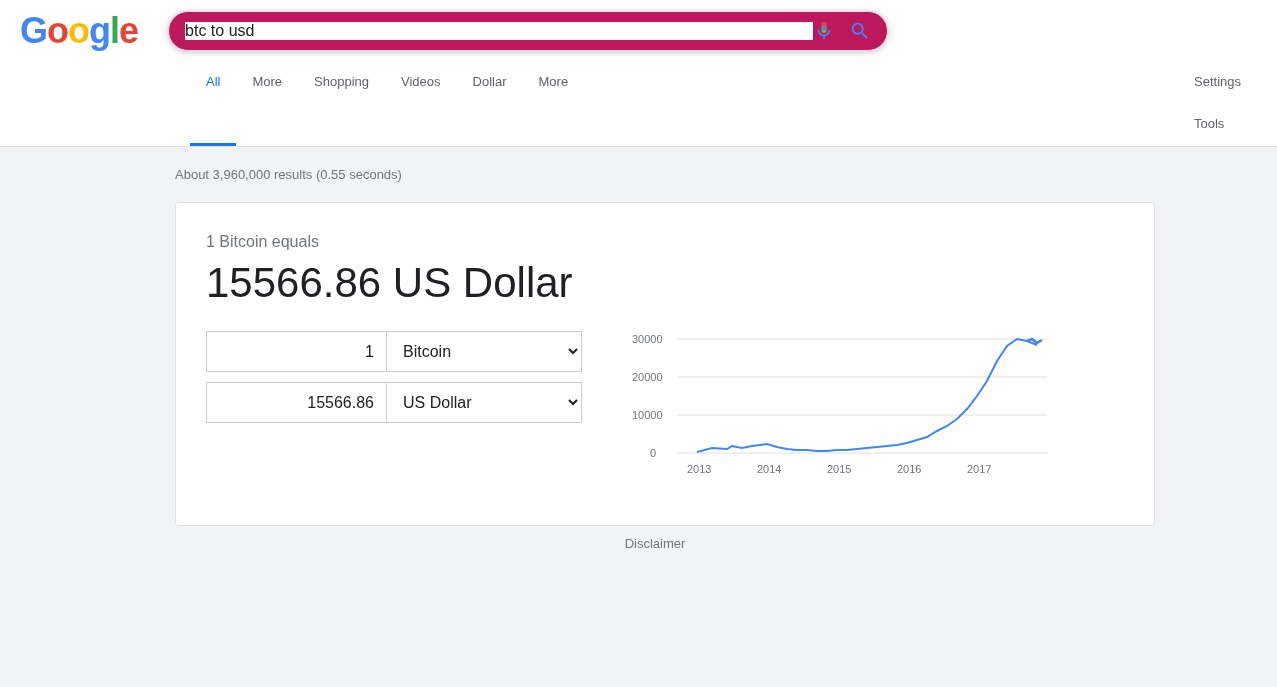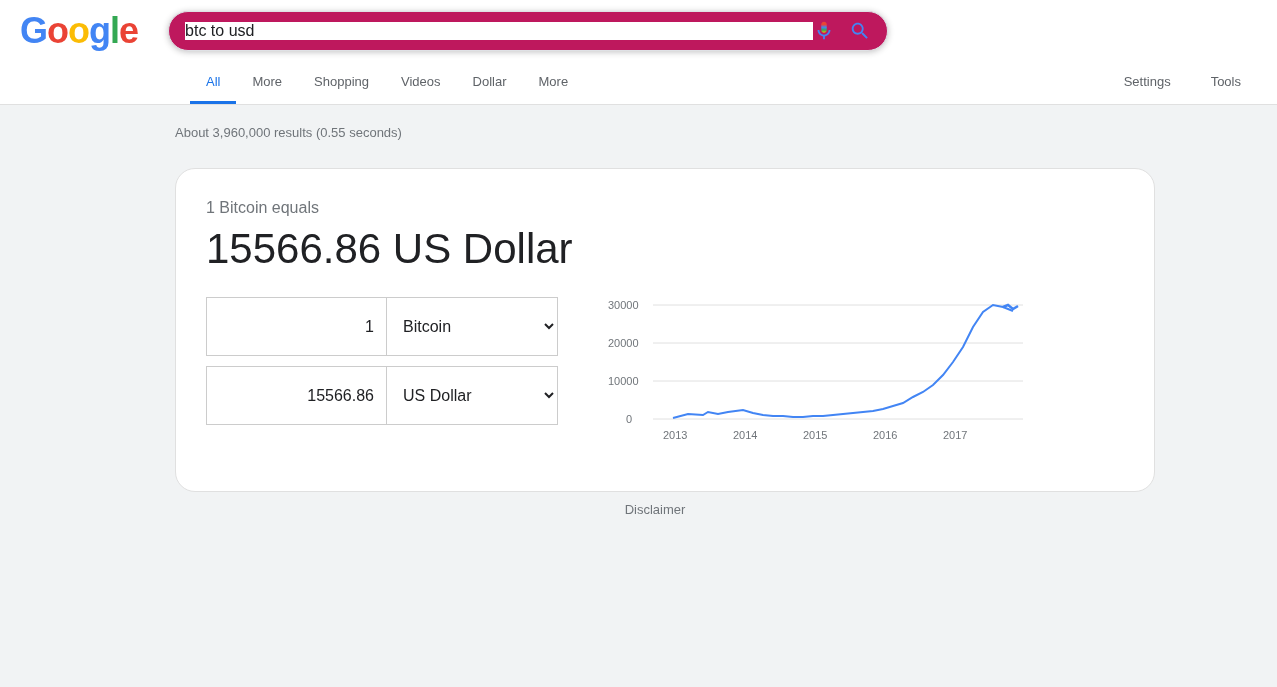--- a/index.html
+++ b/index.html
@@ -77,37 +77,38 @@
       white-space: nowrap;
     }
     .nav-tab.active {
       color: #1a73e8;
       border-bottom: 3px solid #1a73e8;
       font-weight: 500;
     }
     .nav-right {
       margin-left: auto;
       display: flex;
-      gap: 8px;
+      gap: 0;
+      flex-direction: column;
     }
     .nav-right .nav-tab {
       color: #5f6368;
     }
     .main-content {
       padding: 20px 20px 20px 175px;
     }
     .results-count {
       font-size: 13px;
       color: #70757a;
-      margin-bottom: 28px;
+      margin-bottom: 20px;
     }
     .converter-card {
       background: #fff;
       border: 1px solid #e0e0e0;
-      border-radius: 20px;
+      border-radius: 4px;
       padding: 30px 30px 30px 30px;
       max-width: 980px;
     }
     .equals-text {
       font-size: 16px;
       color: #70757a;
       margin-bottom: 8px;
     }
     .conversion-result {
       font-size: 42px;
@@ -134,22 +135,22 @@
       padding: 10px 12px;
       border: 1px solid #ccc;
       border-right: none;
       font-size: 16px;
       text-align: right;
       outline: none;
       color: #202124;
       background: #fff;
     }
     .currency-select {
-      width: 172px;
-      padding: 19px 12px;
+      width: 196px;
+      padding: 10px 12px;
       border: 1px solid #ccc;
       font-size: 16px;
       background: #fff;
       cursor: pointer;
       outline: none;
       color: #202124;
       appearance: auto;
     }
     .chart-area {
       flex: 1;

